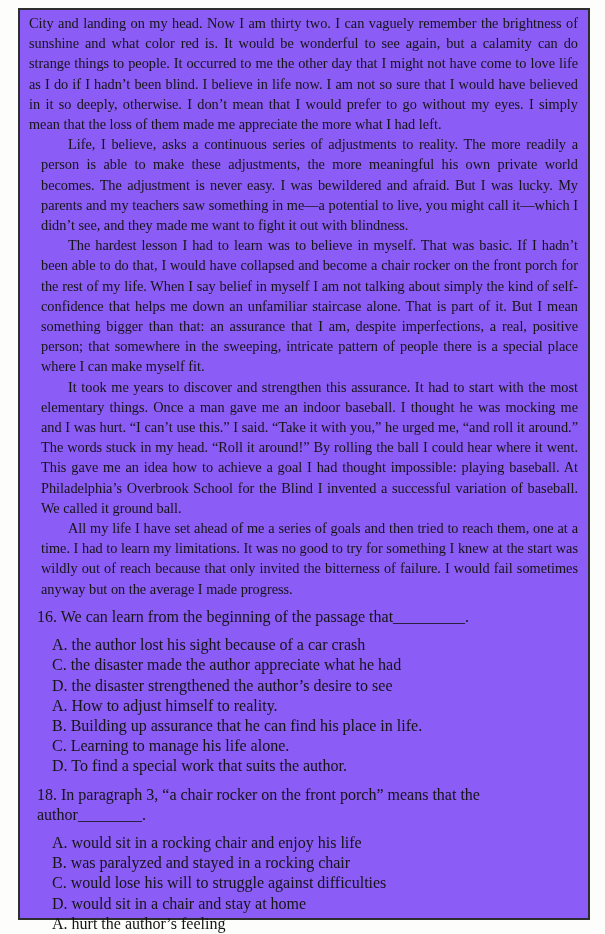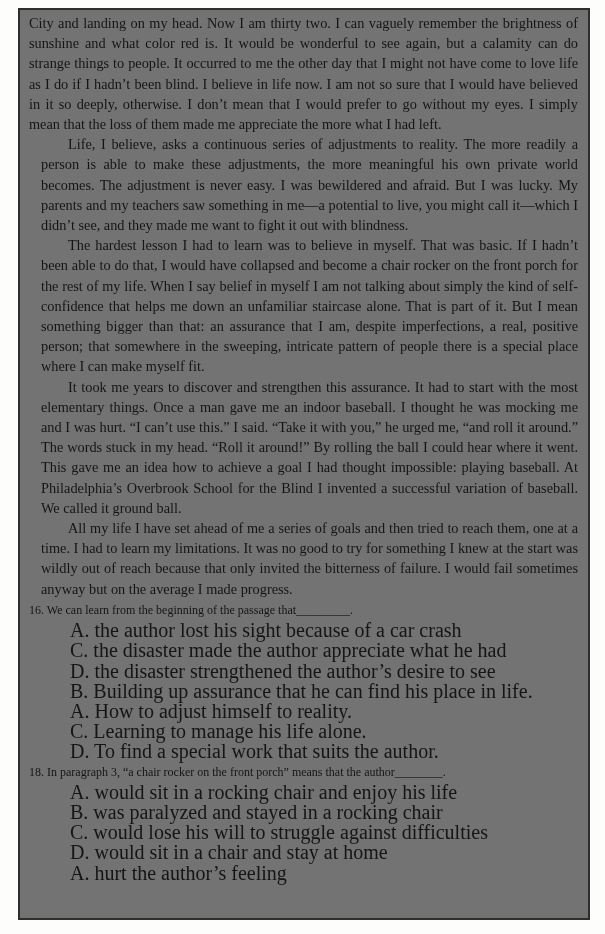--- a/index.html
+++ b/index.html
@@ -16,45 +16,45 @@
     color: #151515;
   }
   .page-frame {
     position: absolute;
     left: 18px;
     top: 8px;
     width: 572px;
     height: 912px;
     border: 2px solid #2e2e2e;
     box-sizing: border-box;
-    background: #737373;
+    background: #8b5cf6;
     padding: 3px 10px 4px 9px;
   }
   .passage p {
     margin: 0;
     font-size: 14.3px;
     line-height: 20.2px;
     text-align: justify;
     text-justify: inter-word;
   }
   .passage p.indent {
     text-indent: 27px;
     margin-left: 12px;
   }
   .questions {
     margin-top: 1px;
   }
   .question .stem {
-    margin: 0;
-    font-size: 12px;
+    margin: 8px;
+    font-size: 16px;
     line-height: 20.2px;
   }
   .question .option {
-    margin: 0 0 0 41px;
-    font-size: 20px;
+    margin: 0 0 0 23px;
+    font-size: 16px;
     line-height: 20.2px;
   }
 </style>
 </head>
 <body>
 
 <div class="page-frame">
 
   <div class="passage">
     <p class="para">City and landing on my head. Now I am thirty two. I can vaguely remember the brightness of sunshine and what color red is. It would be wonderful to see again, but a calamity can do strange things to people. It occurred to me the other day that I might not have come to love life as I do if I hadn’t been blind. I believe in life now. I am not so sure that I would have believed in it so deeply, otherwise. I don’t mean that I would prefer to go without my eyes. I simply mean that the loss of them made me appreciate the more what I had left.</p>
@@ -67,22 +67,22 @@
   <div class="questions">
 
     <div class="question">
       <p class="stem"><span>16.</span> <span>We can learn from the beginning of the passage that_________.</span></p>
       <p class="option">A. the author lost his sight because of a car crash</p>
       <p class="option">C. the disaster made the author appreciate what he had</p>
       <p class="option">D. the disaster strengthened the author’s desire to see</p>
     </div>
 
     <div class="question">
+      <p class="option">A. How to adjust himself to reality.</p>
       <p class="option">B. Building up assurance that he can find his place in life.</p>
-      <p class="option">A. How to adjust himself to reality.</p>
       <p class="option">C. Learning to manage his life alone.</p>
       <p class="option">D. To find a special work that suits the author.</p>
     </div>
 
     <div class="question">
       <p class="stem"><span>18.</span> <span>In paragraph 3, “a chair rocker on the front porch” means that the author________.</span></p>
       <p class="option">A. would sit in a rocking chair and enjoy his life</p>
       <p class="option">B. was paralyzed and stayed in a rocking chair</p>
       <p class="option">C. would lose his will to struggle against difficulties</p>
       <p class="option">D. would sit in a chair and stay at home</p>

